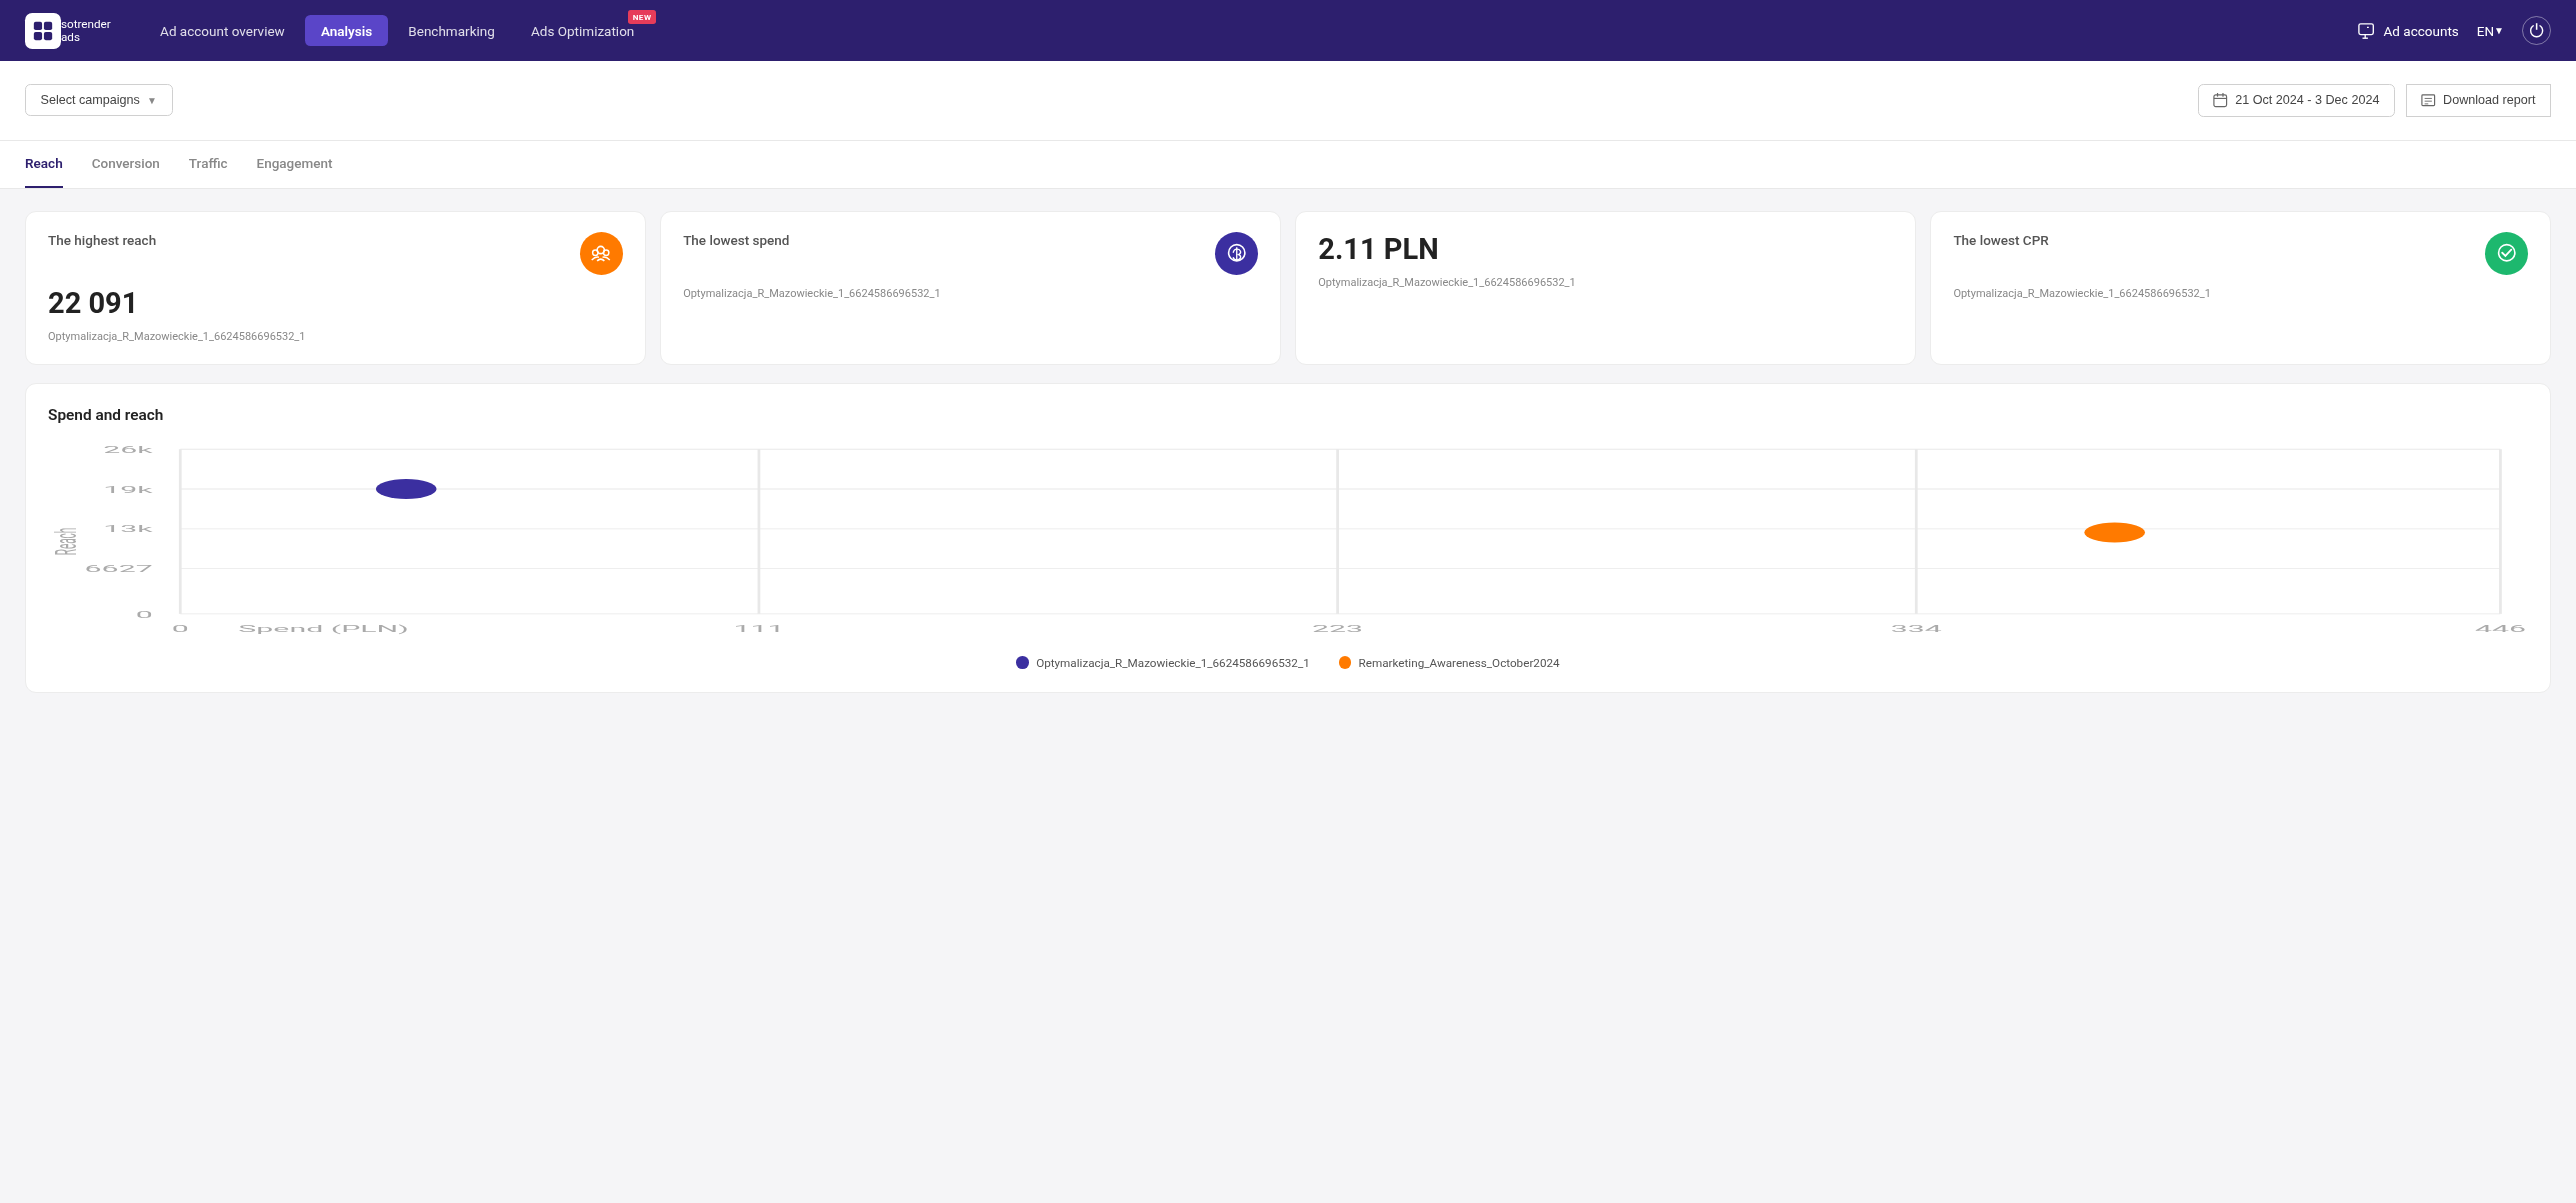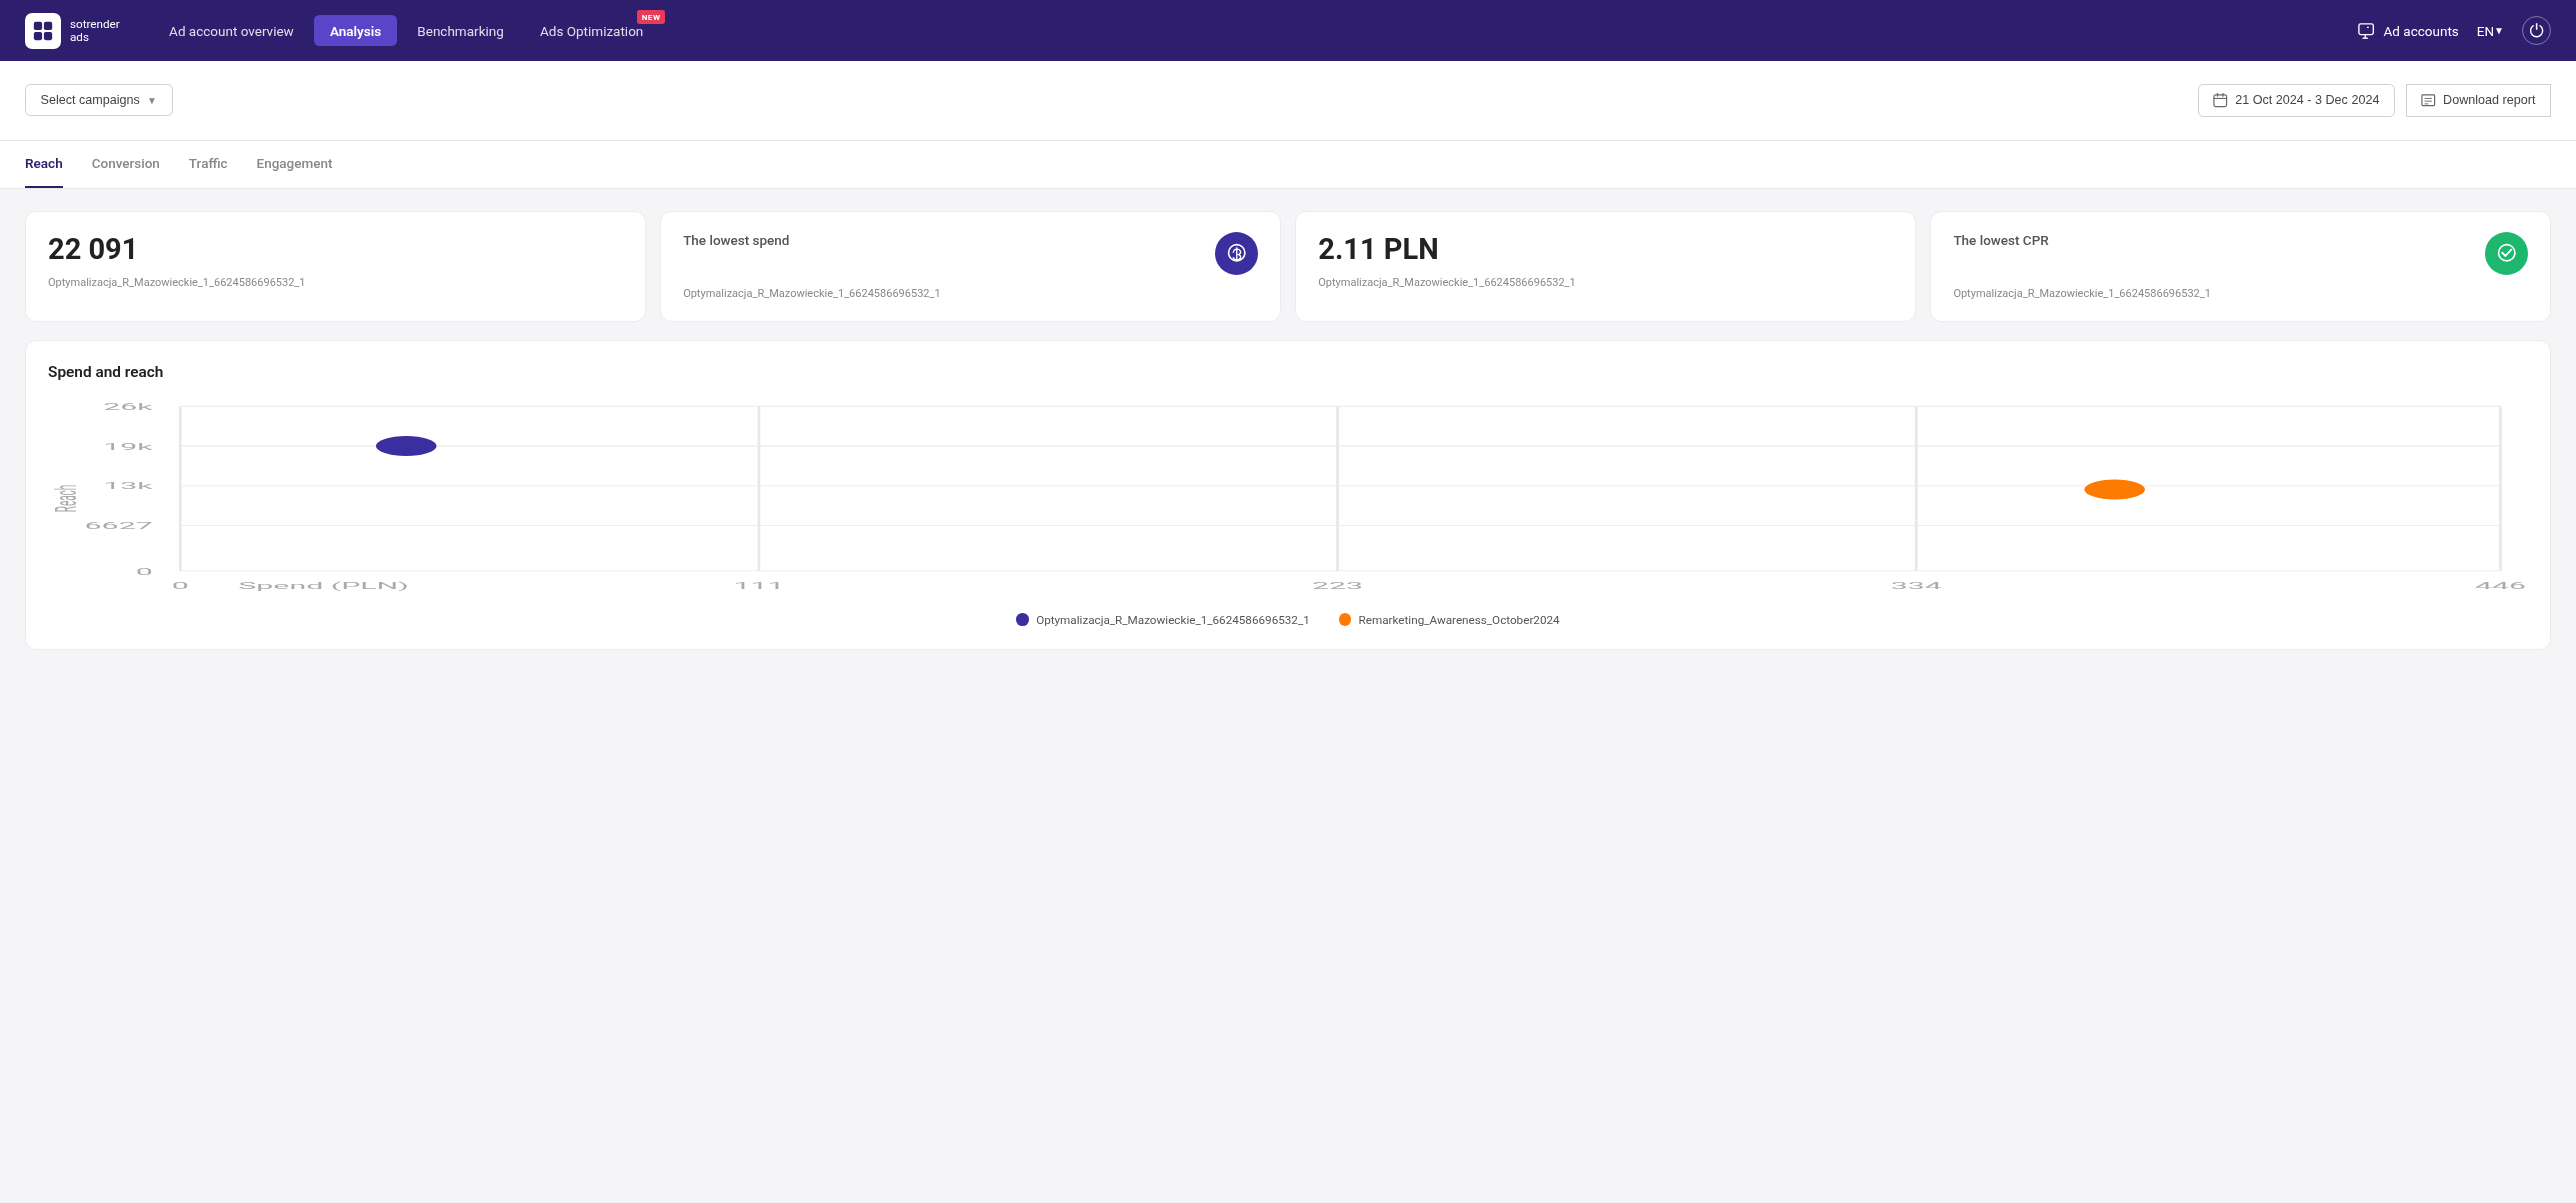--- a/index.html
+++ b/index.html
@@ -10,21 +10,21 @@
       background: #2d1f6e;
       display: flex;
       align-items: center;
       padding: 0 25px;
       height: 61px;
       gap: 0;
     }
     .navbar-logo {
       display: flex;
       align-items: center;
-      gap: 9px;
+      gap: 0;
       margin-right: 33px;
     }
     .logo-box {
       background: white;
       border-radius: 7.2px;
       width: 36px; height: 36px;
       display: flex; align-items: center; justify-content: center;
       color: #2d1f6e; font-weight: 900; font-size: 16.3px;
     }
     .logo-text { color: white; font-weight: 700; font-size: 16.3px; line-height: 1.1; }
@@ -305,20 +305,33 @@
   <div class="tab">Conversion</div>
   <div class="tab">Traffic</div>
   <div class="tab">Engagement</div>
 </div>
 
 <div class="main-content">
 
   <div class="metric-cards">
 
     <div class="metric-card">
+      <div class="metric-card-header">
+        <span class="metric-title">The highest reach</span>
+        <div class="metric-icon" style="background: #ff7a00;">
+          <svg width="23.5" height="23.5" viewBox="0 0 26 26" fill="none">
+            <circle cx="13" cy="10" r="4" stroke="white" stroke-width="1.8" fill="none"></circle>
+            <circle cx="7" cy="13" r="3" stroke="white" stroke-width="1.6" fill="none"></circle>
+            <circle cx="19" cy="13" r="3" stroke="white" stroke-width="1.6" fill="none"></circle>
+            <path d="M3 21 Q7 17 11 18" stroke="white" stroke-width="1.6" fill="none"></path>
+            <path d="M15 18 Q19 17 23 21" stroke="white" stroke-width="1.6" fill="none"></path>
+            <path d="M9 22 Q13 18 17 22" stroke="white" stroke-width="1.8" fill="none"></path>
+          </svg>
+        </div>
+      </div>
       <div class="metric-value">22 091</div>
       <div class="metric-campaign">Optymalizacja_R_Mazowieckie_1_6624586696532_1</div>
     </div>
 
     <div class="metric-card">
       <div class="metric-card-header">
         <span class="metric-title">The lowest spend</span>
         <div class="metric-icon" style="background: #3b2fa0;">
           <svg width="23.5" height="23.5" viewBox="0 0 26 26" fill="none">
             <circle cx="13" cy="13" r="9" stroke="white" stroke-width="1.8" fill="none"></circle>

